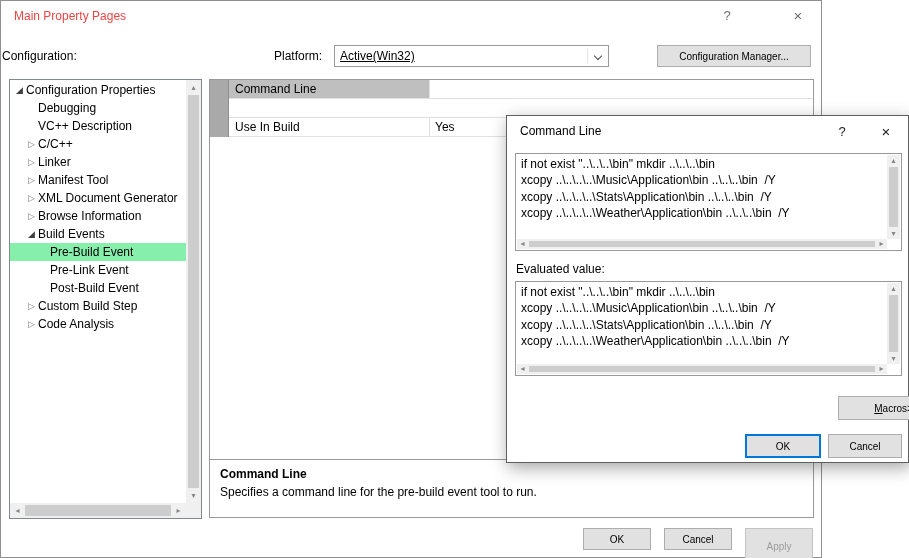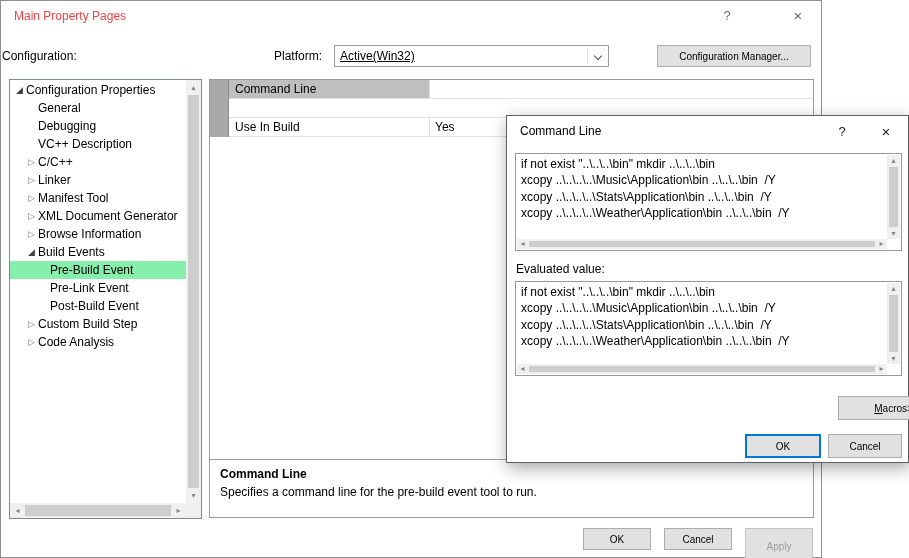--- a/index.html
+++ b/index.html
@@ -135,24 +135,20 @@
   </div>
 
   <div id="tree">
     <div id="tree-items">
       <div class="titem lvl0">
         <span class="tg exp">◢</span>
         <span>Configuration Properties</span>
       </div>
       <div class="titem lvl1">
         <span class="tg"></span>
-        <span>General</span>
-      </div>
-      <div class="titem lvl1">
-        <span class="tg"></span>
         <span>Debugging</span>
       </div>
       <div class="titem lvl1">
         <span class="tg"></span>
         <span>VC++ Description</span>
       </div>
       <div class="titem lvl1">
         <span class="tg col">▷</span>
         <span>C/C++</span>
       </div>

